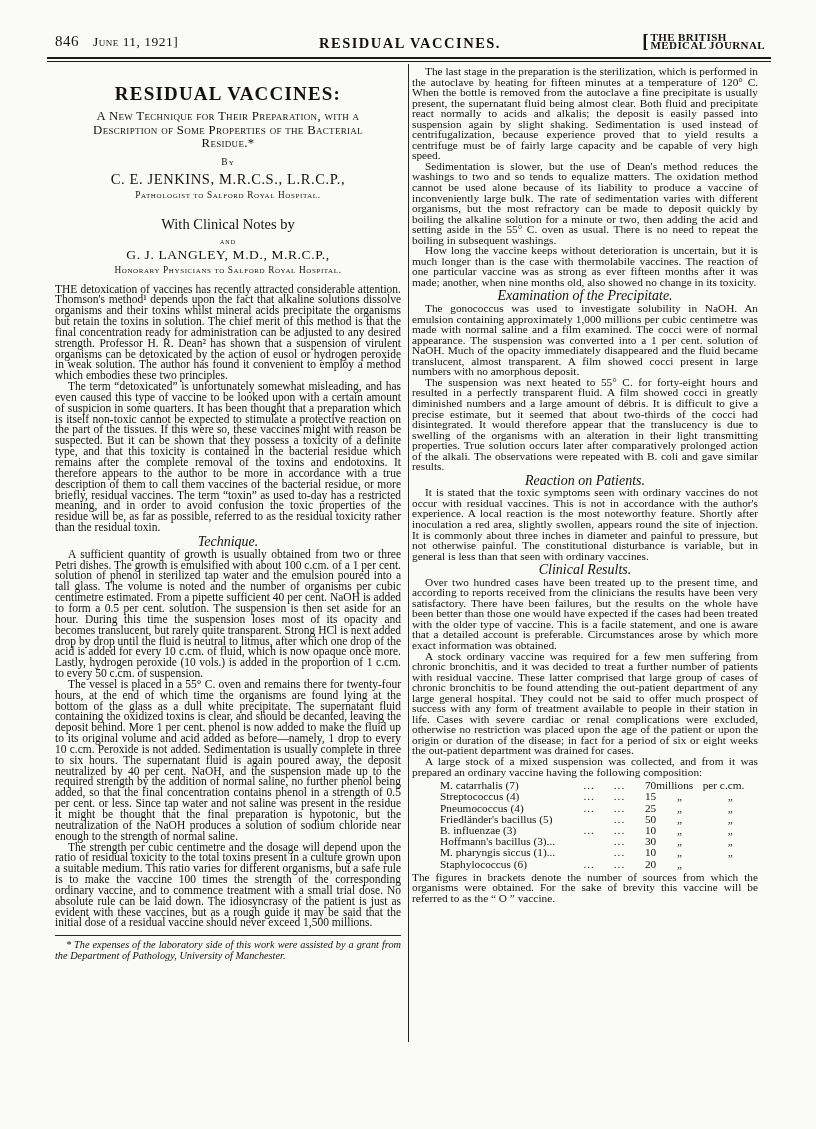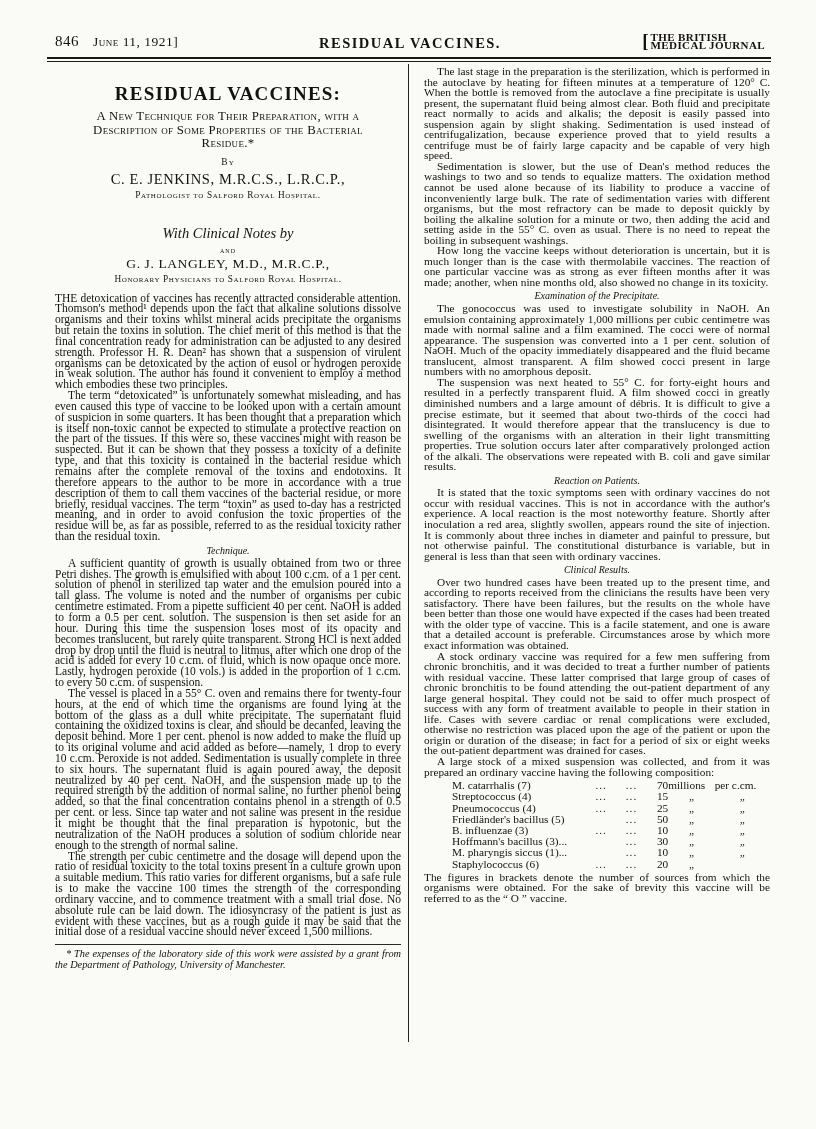--- a/index.html
+++ b/index.html
@@ -33,37 +33,37 @@
     content:""; display:block; margin-top:2px; border-top:1px solid #1c1a18;
   }
   
   .col-divider { position:absolute; left:408px; top:64px; width:1.4px; height:978px; background:#26231f; }
   .col {
     position:absolute; top:66px; width:346px;
     font-size:11.5px; line-height:10.85px;
     text-align:justify;
   }
   .col-left  { left:55px; }
-  .col-right { left:424px; font-size:11.3px; line-height:10.55px; }
+  .col-right { left:412px; font-size:11.3px; line-height:10.55px; }
   .col p { text-indent:13px; margin:0; }
   .col p.noindent { text-indent:0; }
   
   .titleblock { text-align:center; line-height:normal; margin-top:18px; }
   .art-title { font-weight:bold; font-size:19px; letter-spacing:1.2px; line-height:20px; }
   .art-sub { font-variant:small-caps; font-size:12.8px; line-height:13.5px; margin-top:6px; padding:0 10px; letter-spacing:.3px; }
   .art-by { font-variant:small-caps; font-size:9.5px; margin-top:6px; letter-spacing:1px; }
   .art-author { font-size:14.5px; letter-spacing:.6px; margin-top:4px; }
   .art-role { font-variant:small-caps; font-size:9.3px; letter-spacing:.6px; margin-top:2px; }
-  .art-notesby { font-style:italic; font-size:14.5px; margin-top:25px; }
+  .art-notesby { font-size:14.5px; margin-top:16px; }
   .authors-row { display:flex; justify-content:space-between; margin-top:6px; padding:0 4px; }
   .authors-row span { display:inline-block; width:47%; font-size:13.5px; line-height:14px; letter-spacing:.4px; text-align:center; }
   .art-and { font-variant:small-caps; font-size:9px; margin-top:3px; letter-spacing:1px; }
   .bodystart { margin-top:9px; }
   
-  .sect-head { text-align:center; font-style:italic; text-indent:0 !important; margin:4px 0 1px 0 !important; font-size:10px; }
+  .sect-head { text-align:center; font-style:italic; text-indent:0 !important; margin:4px 0 1px 0 !important; font-size:14px; }
   
   .footnote {
     margin-top:7px; padding-top:4px;
     border-top:1px solid #2a2723;
     font-size:10.3px; line-height:10.6px;
     text-align:justify;
     font-style:italic;
   }
   .footnote p { text-indent:11px; }
   

